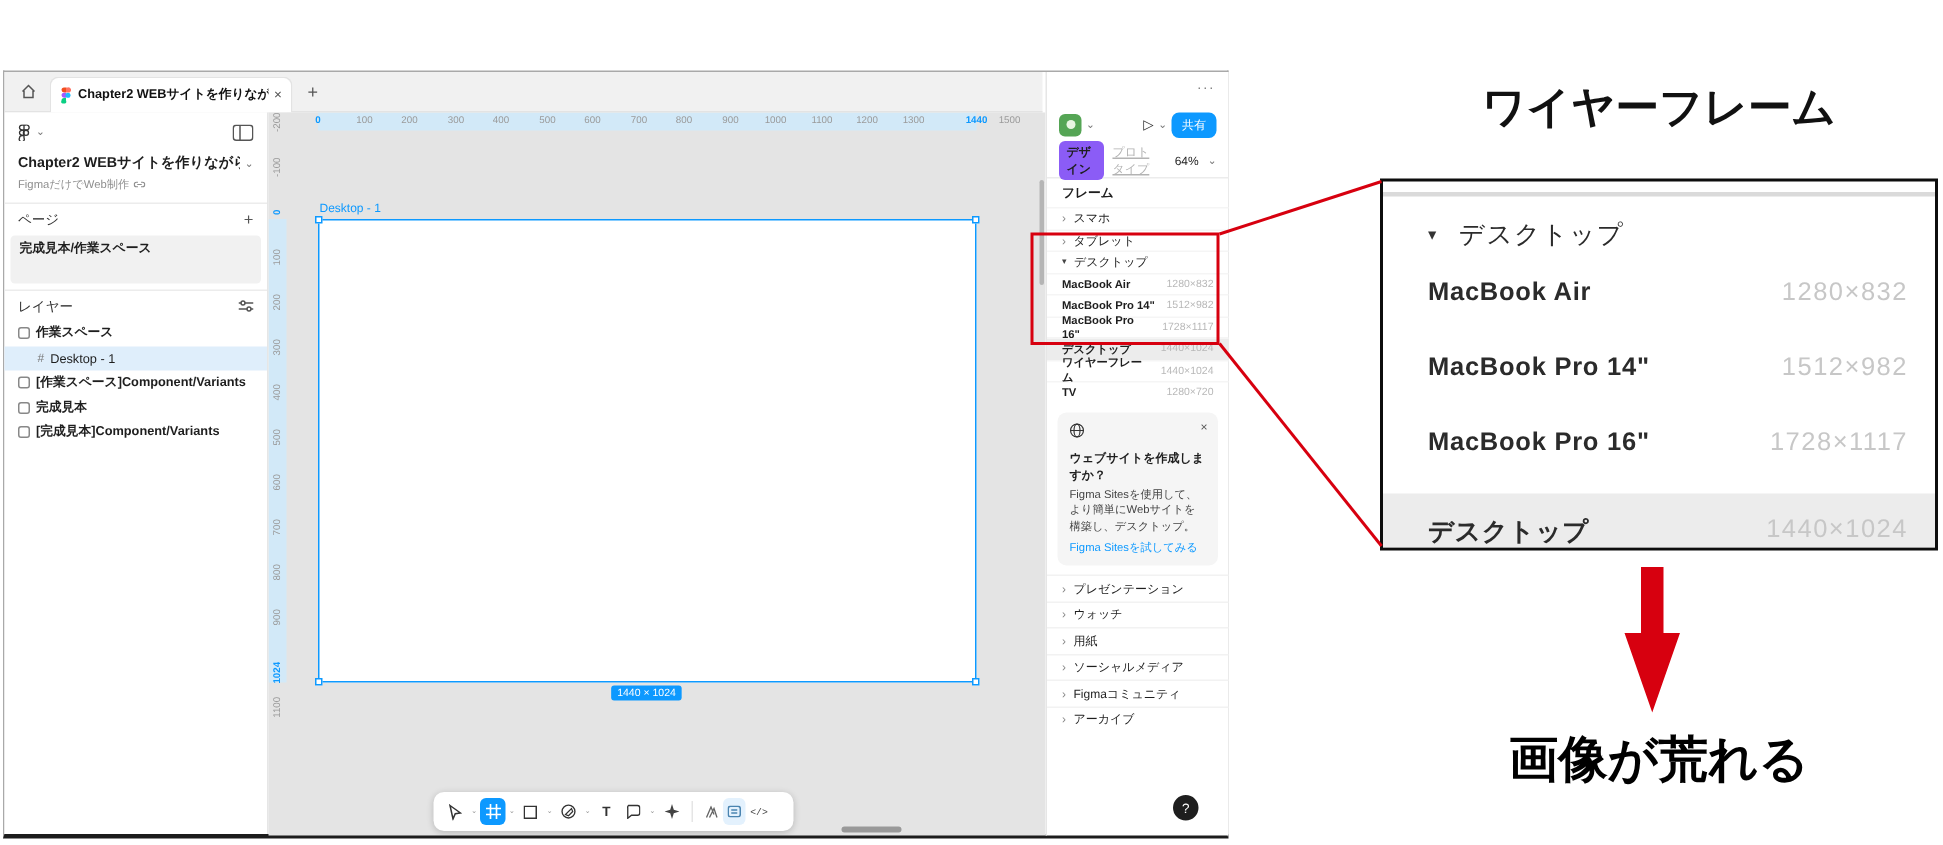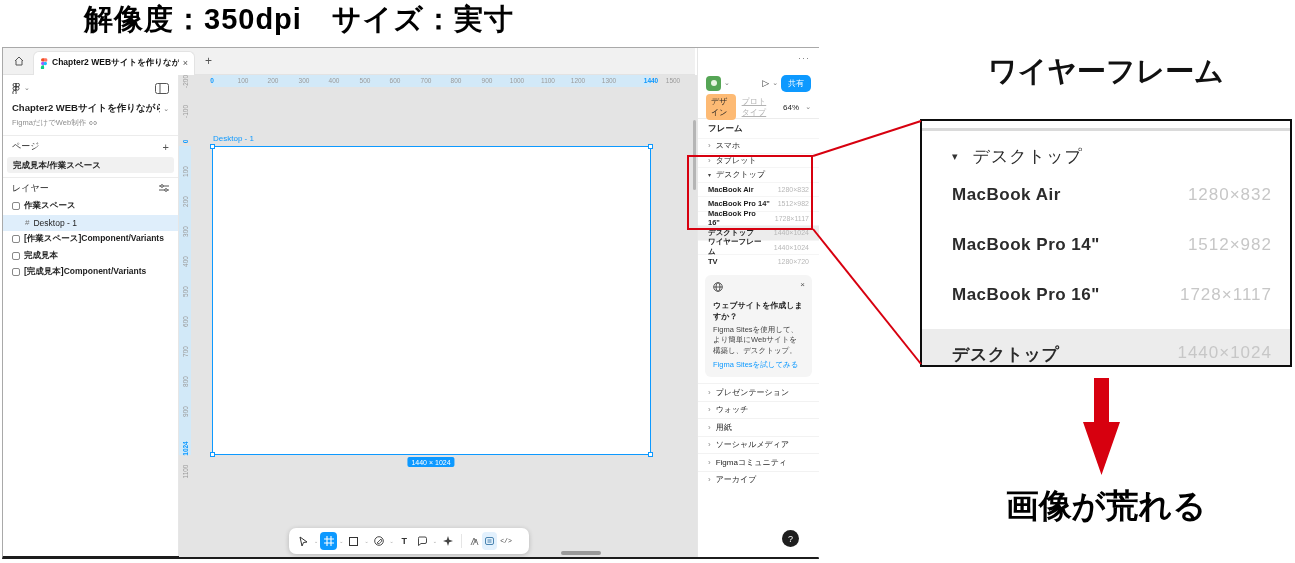--- a/index.html
+++ b/index.html
@@ -33,21 +33,21 @@
   .file-title-row{display:flex;align-items:center;gap:3px;padding:1px 9px 0;}
   .ftitle{font-size:9.5px;font-weight:700;color:#1e1e1e;white-space:nowrap;overflow:hidden;}
   .file-sub{display:flex;align-items:center;gap:3px;padding:3px 9px 7px;border-bottom:1px solid var(--sep);
     font-size:7.5px;color:#8e8e8e;}
   .side-tabs{height:23px;display:flex;align-items:center;gap:9px;padding:0 9px;border-bottom:1px solid var(--sep);}
   .stab{font-size:9px;font-weight:700;color:#1e1e1e;}
   .stab.dim{color:var(--gray);font-weight:400;}
   .pages-row,.layers-row{height:21px;display:flex;align-items:center;justify-content:space-between;padding:0 9px;font-size:9px;color:#333;}
   .layers-row{border-top:1px solid var(--sep);margin-top:4px;}
   .plus{font-size:11px;color:#555;}
-  .page-selected{margin:0 4px;height:16px;line-height:16px;background:#f1f1f1;border-radius:3px;
+  .page-selected{margin:0 4px;height:32px;line-height:16px;background:#f1f1f1;border-radius:3px;
     padding:0 6px;font-size:8.5px;font-weight:600;color:#1e1e1e;}
   .lrow{height:16.5px;display:flex;align-items:center;gap:4px;padding-left:9px;font-size:8.5px;font-weight:600;color:#1e1e1e;white-space:nowrap;overflow:hidden;}
   .lrow.sel{background:#dfeefb;padding-left:22px;font-weight:400;}
   .sec-ic{width:8px;height:8px;border:1px solid #888;border-radius:2px;flex:none;}
   .frame-ic{font-size:8px;color:#777;font-weight:400;}
 
   
   .canvas{left:176px;top:27px;width:518px;height:482px;background:#e4e4e4;overflow:hidden;}
   .hruler{left:0;top:0;right:0;height:12px;}
   .hl-h{left:33px;top:0;width:439px;height:12px;background:#d2e9f8;}
@@ -76,21 +76,21 @@
 
   
   .rpanel{left:694px;top:0;width:122px;height:509px;background:#fff;border-left:1px solid #e6e6e6;}
   .more{position:absolute;top:5px;right:9px;font-size:9px;color:#777;letter-spacing:1px;}
   .ptoolbar{position:absolute;top:22px;left:0;right:0;height:26px;display:flex;align-items:center;padding:0 8px;gap:3px;}
   .avatar{width:15px;height:15px;border-radius:4px;background:#55a555;position:relative;}
   .avatar::after{content:"";position:absolute;left:4.5px;top:4.5px;width:6px;height:6px;border-radius:50%;background:#e8f5e2;}
   .playbtn{font-size:9px;color:#333;}
   .share-btn{background:var(--blue);color:#fff;font-size:8px;padding:3px 7px;border-radius:5px;font-weight:500;}
   .ptabs{position:absolute;top:48px;left:0;right:0;height:23px;display:flex;align-items:center;gap:6px;padding:0 8px;border-bottom:1px solid var(--sep);}
-  .dtab{background:#fdba74;border-radius:4px;padding:2px 5px;font-size:8px;font-weight:400;color:#1e1e1e;}
+  .dtab{background:#8b5cf6;border-radius:4px;padding:2px 5px;font-size:8px;font-weight:700;color:#1e1e1e;}
   .ptab-dim{font-size:8px;color:var(--gray);text-decoration:underline;}
   .zoomlvl{font-size:8px;color:#1e1e1e;}
   .pcontent{position:absolute;top:72px;left:0;right:0;}
   .pheader{height:18px;display:flex;align-items:center;padding:0 10px;font-size:8.5px;font-weight:700;}
   .prow{height:14.5px;display:flex;align-items:center;gap:5px;padding:0 10px;font-size:8px;color:#1e1e1e;border-top:1px solid #f5f5f5;}
   .chev{font-size:8px;color:#888;}
   .tri{font-size:6px;color:#444;}
   .preset .name{font-size:7.5px;font-weight:600;}
   .preset .dims{margin-left:auto;font-size:7px;color:#b8b8b8;}
   .preset.sel{background:#ececec;}
@@ -119,21 +119,20 @@
   .zrow-sel{position:absolute;left:0;right:0;top:208px;bottom:0;background:#ececec;}
 
   .red-arrow{left:1080px;top:375px;z-index:10;}
   svg{display:block;}
 </style>
 </head>
 <body>
 
 <div class="page">
 
-  <div class="abs top-title">解像度：350dpi　サイズ：実寸</div>
 
   <div class="abs fig-window">
 
     <div class="abs tabbar">
       <div class="home-btn">
         <span>
             <svg width="10" height="10" viewBox="0 0 10 10">
               <path d="M1 5 L5 1 L9 5 M2 4.5 V9 H8 V4.5" fill="none" stroke="#555" stroke-width="1"></path>
             </svg>
           </span>

